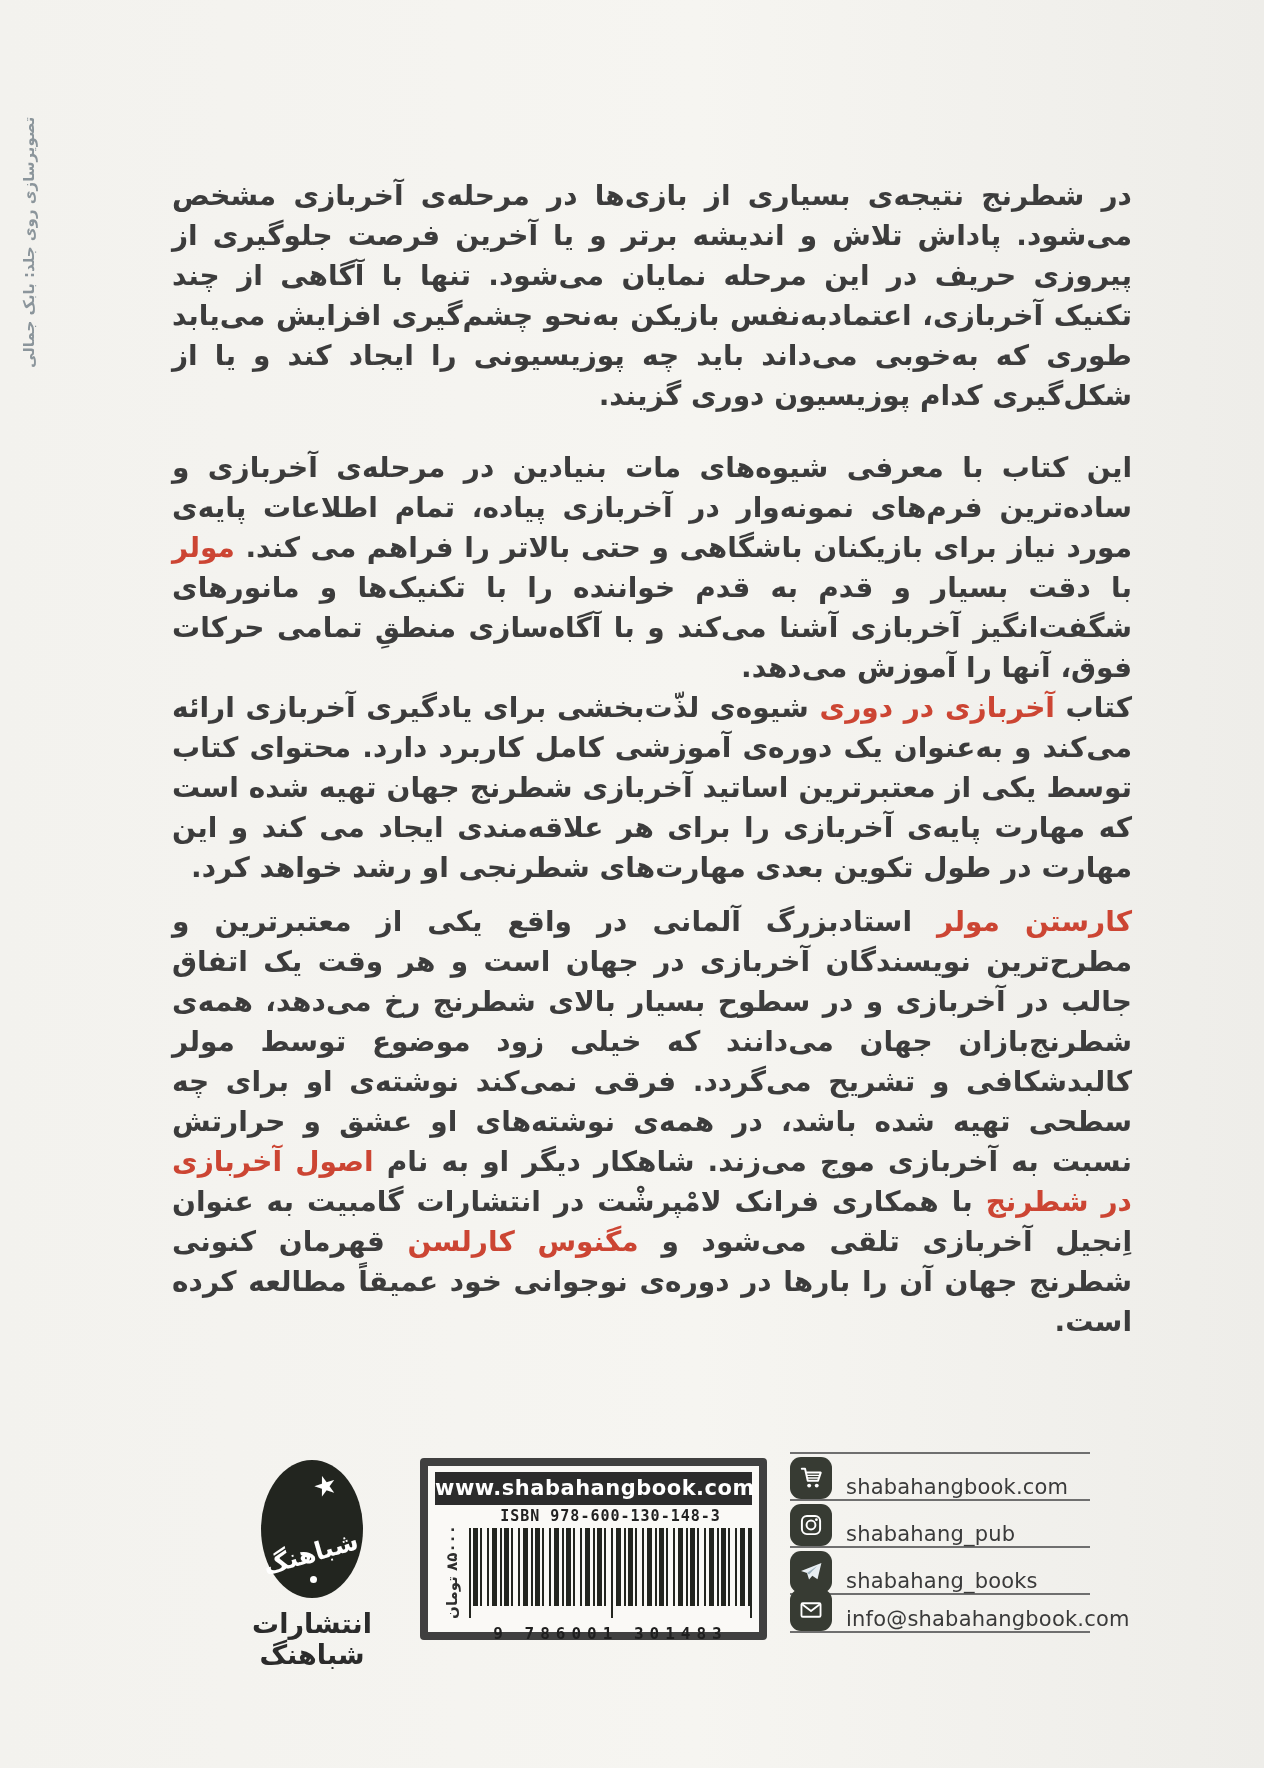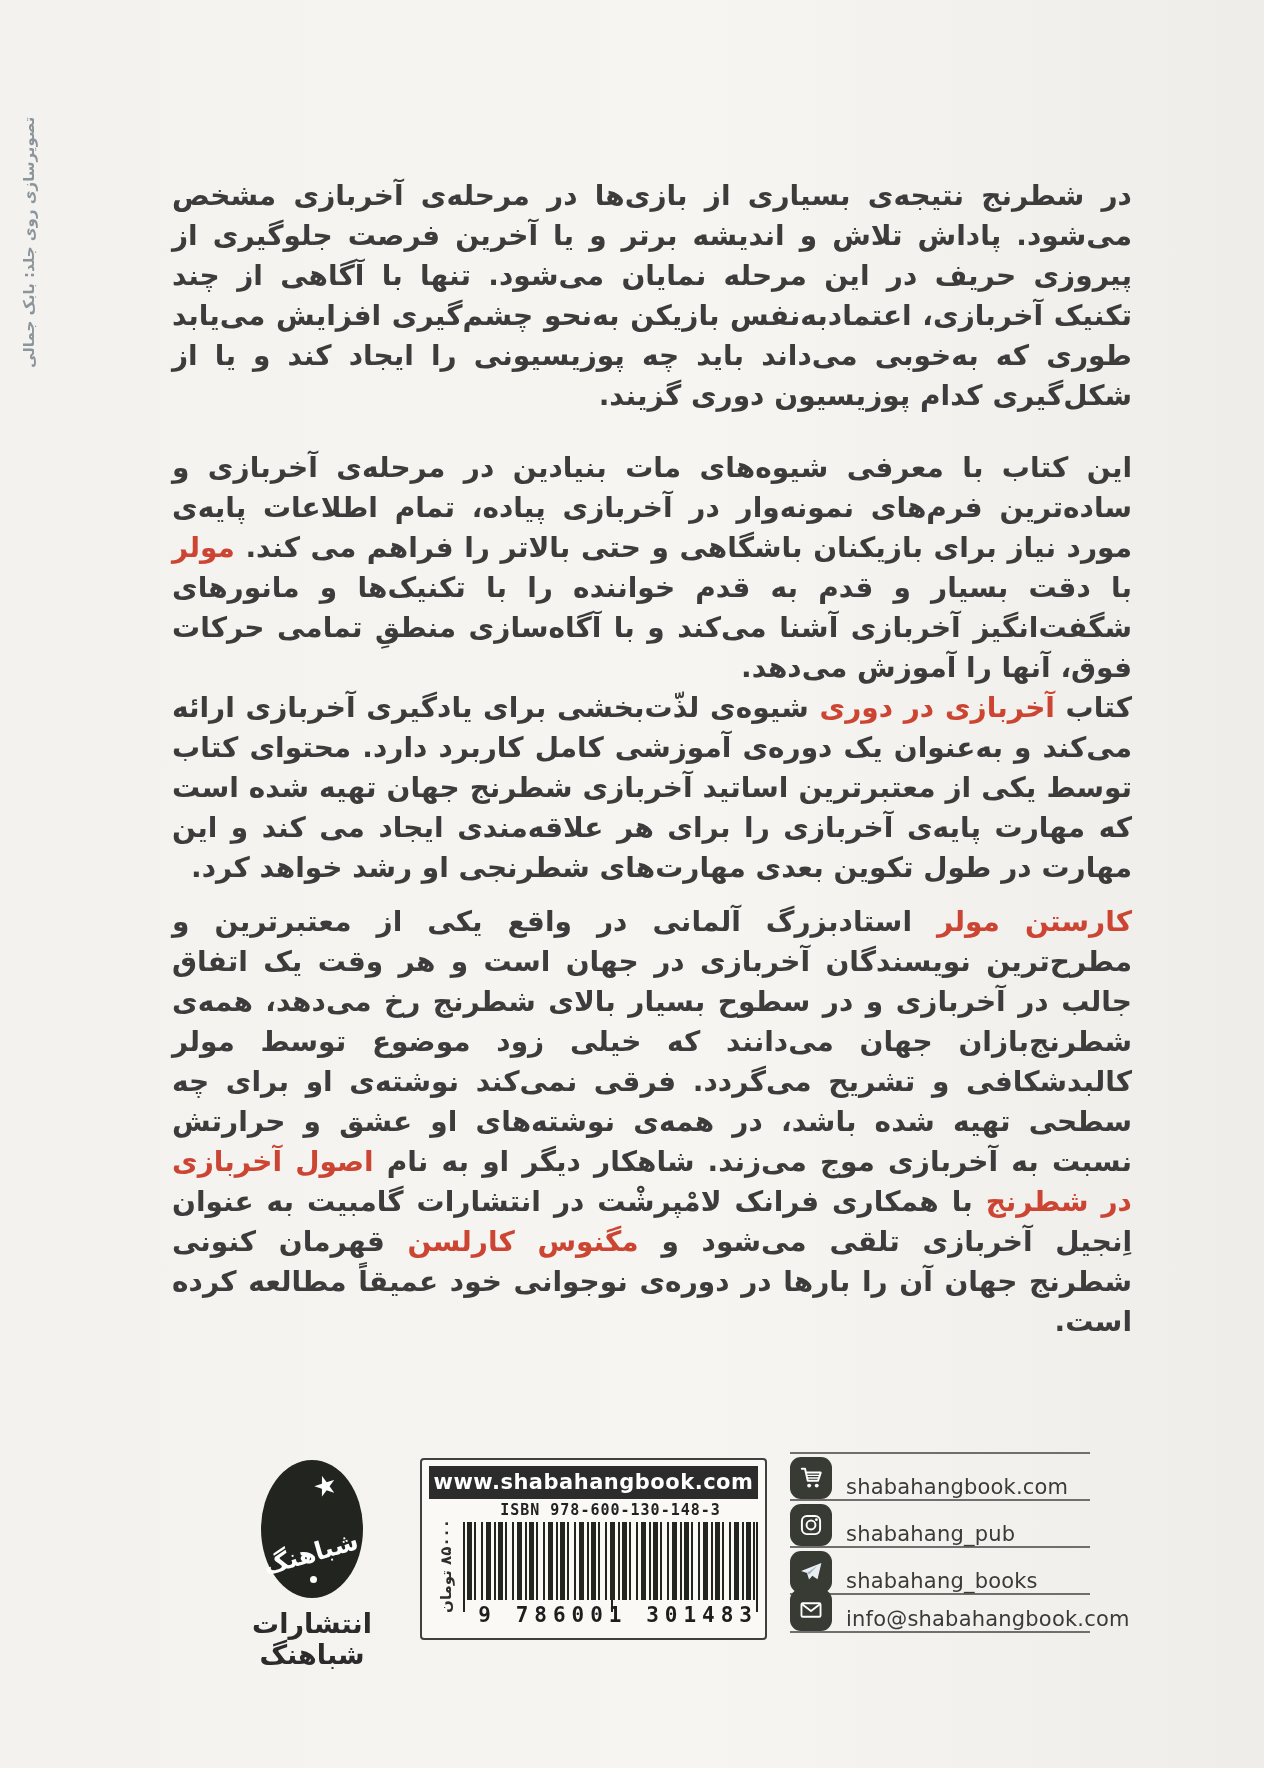--- a/index.html
+++ b/index.html
@@ -39,21 +39,21 @@
     position:absolute;bottom:30px;right:4px;color:#fff;
     font-size:25px;font-weight:bold;transform:rotate(-16deg);
     white-space:nowrap;letter-spacing:1px;
   }
   .logo-dot{position:absolute;bottom:15px;left:49px;width:7px;height:7px;background:#fff;border-radius:50%;}
   .publisher-name{margin-top:10px;font-size:27px;font-weight:bold;color:#2b2b2b;direction:rtl;}
 
   
   .barcode-box{
     position:absolute;left:420px;top:1458px;width:347px;height:182px;
-    box-sizing:border-box;border:2px solid #404040;border-radius:4px;
+    box-sizing:border-box;border:8px solid #404040;border-radius:4px;
     background:#faf9f6;padding:6px 7px;
   }
   .site-bar{
     height:33px;background:#2c2c2c;color:#fff;
     font-size:21px;font-weight:bold;line-height:33px;text-align:center;
     letter-spacing:.5px;direction:ltr;
   }
   .bc-body{display:flex;height:130px;margin-top:2px;}
   .price-col{position:relative;width:34px;flex:none;}
   .price-text{
@@ -75,22 +75,22 @@
       #23251f 4px,#23251f 9px,transparent 9px,transparent 11px,
       #23251f 11px,#23251f 13px,transparent 13px,transparent 18px,
       #23251f 18px,#23251f 20px,transparent 20px,transparent 23px,
       #23251f 23px,#23251f 28px,transparent 28px,transparent 31px);
   }
   .guard{position:absolute;top:0;width:2px;height:90px;background:#23251f;}
   .g-left{left:0;}
   .g-mid{left:50%;}
   .g-right{right:0;}
   .digits{
-    margin-top:3px;text-align:right;direction:ltr;
-    font-family:"DejaVu Sans Mono",monospace;font-size:21px;font-weight:bold;
+    margin-top:18px;text-align:center;direction:ltr;
+    font-family:"DejaVu Sans Mono",monospace;font-size:16px;font-weight:bold;
     color:#1e1e1e;letter-spacing:6px;
   }
 
   
   .social{position:absolute;left:790px;top:1452px;width:300px;}
   .social-row{
     display:flex;align-items:flex-end;gap:14px;height:47px;
     border-top:2px solid #6f6f6f;box-sizing:border-box;
   }
   .social-row:last-child{border-bottom:2px solid #6f6f6f;height:40px;}

